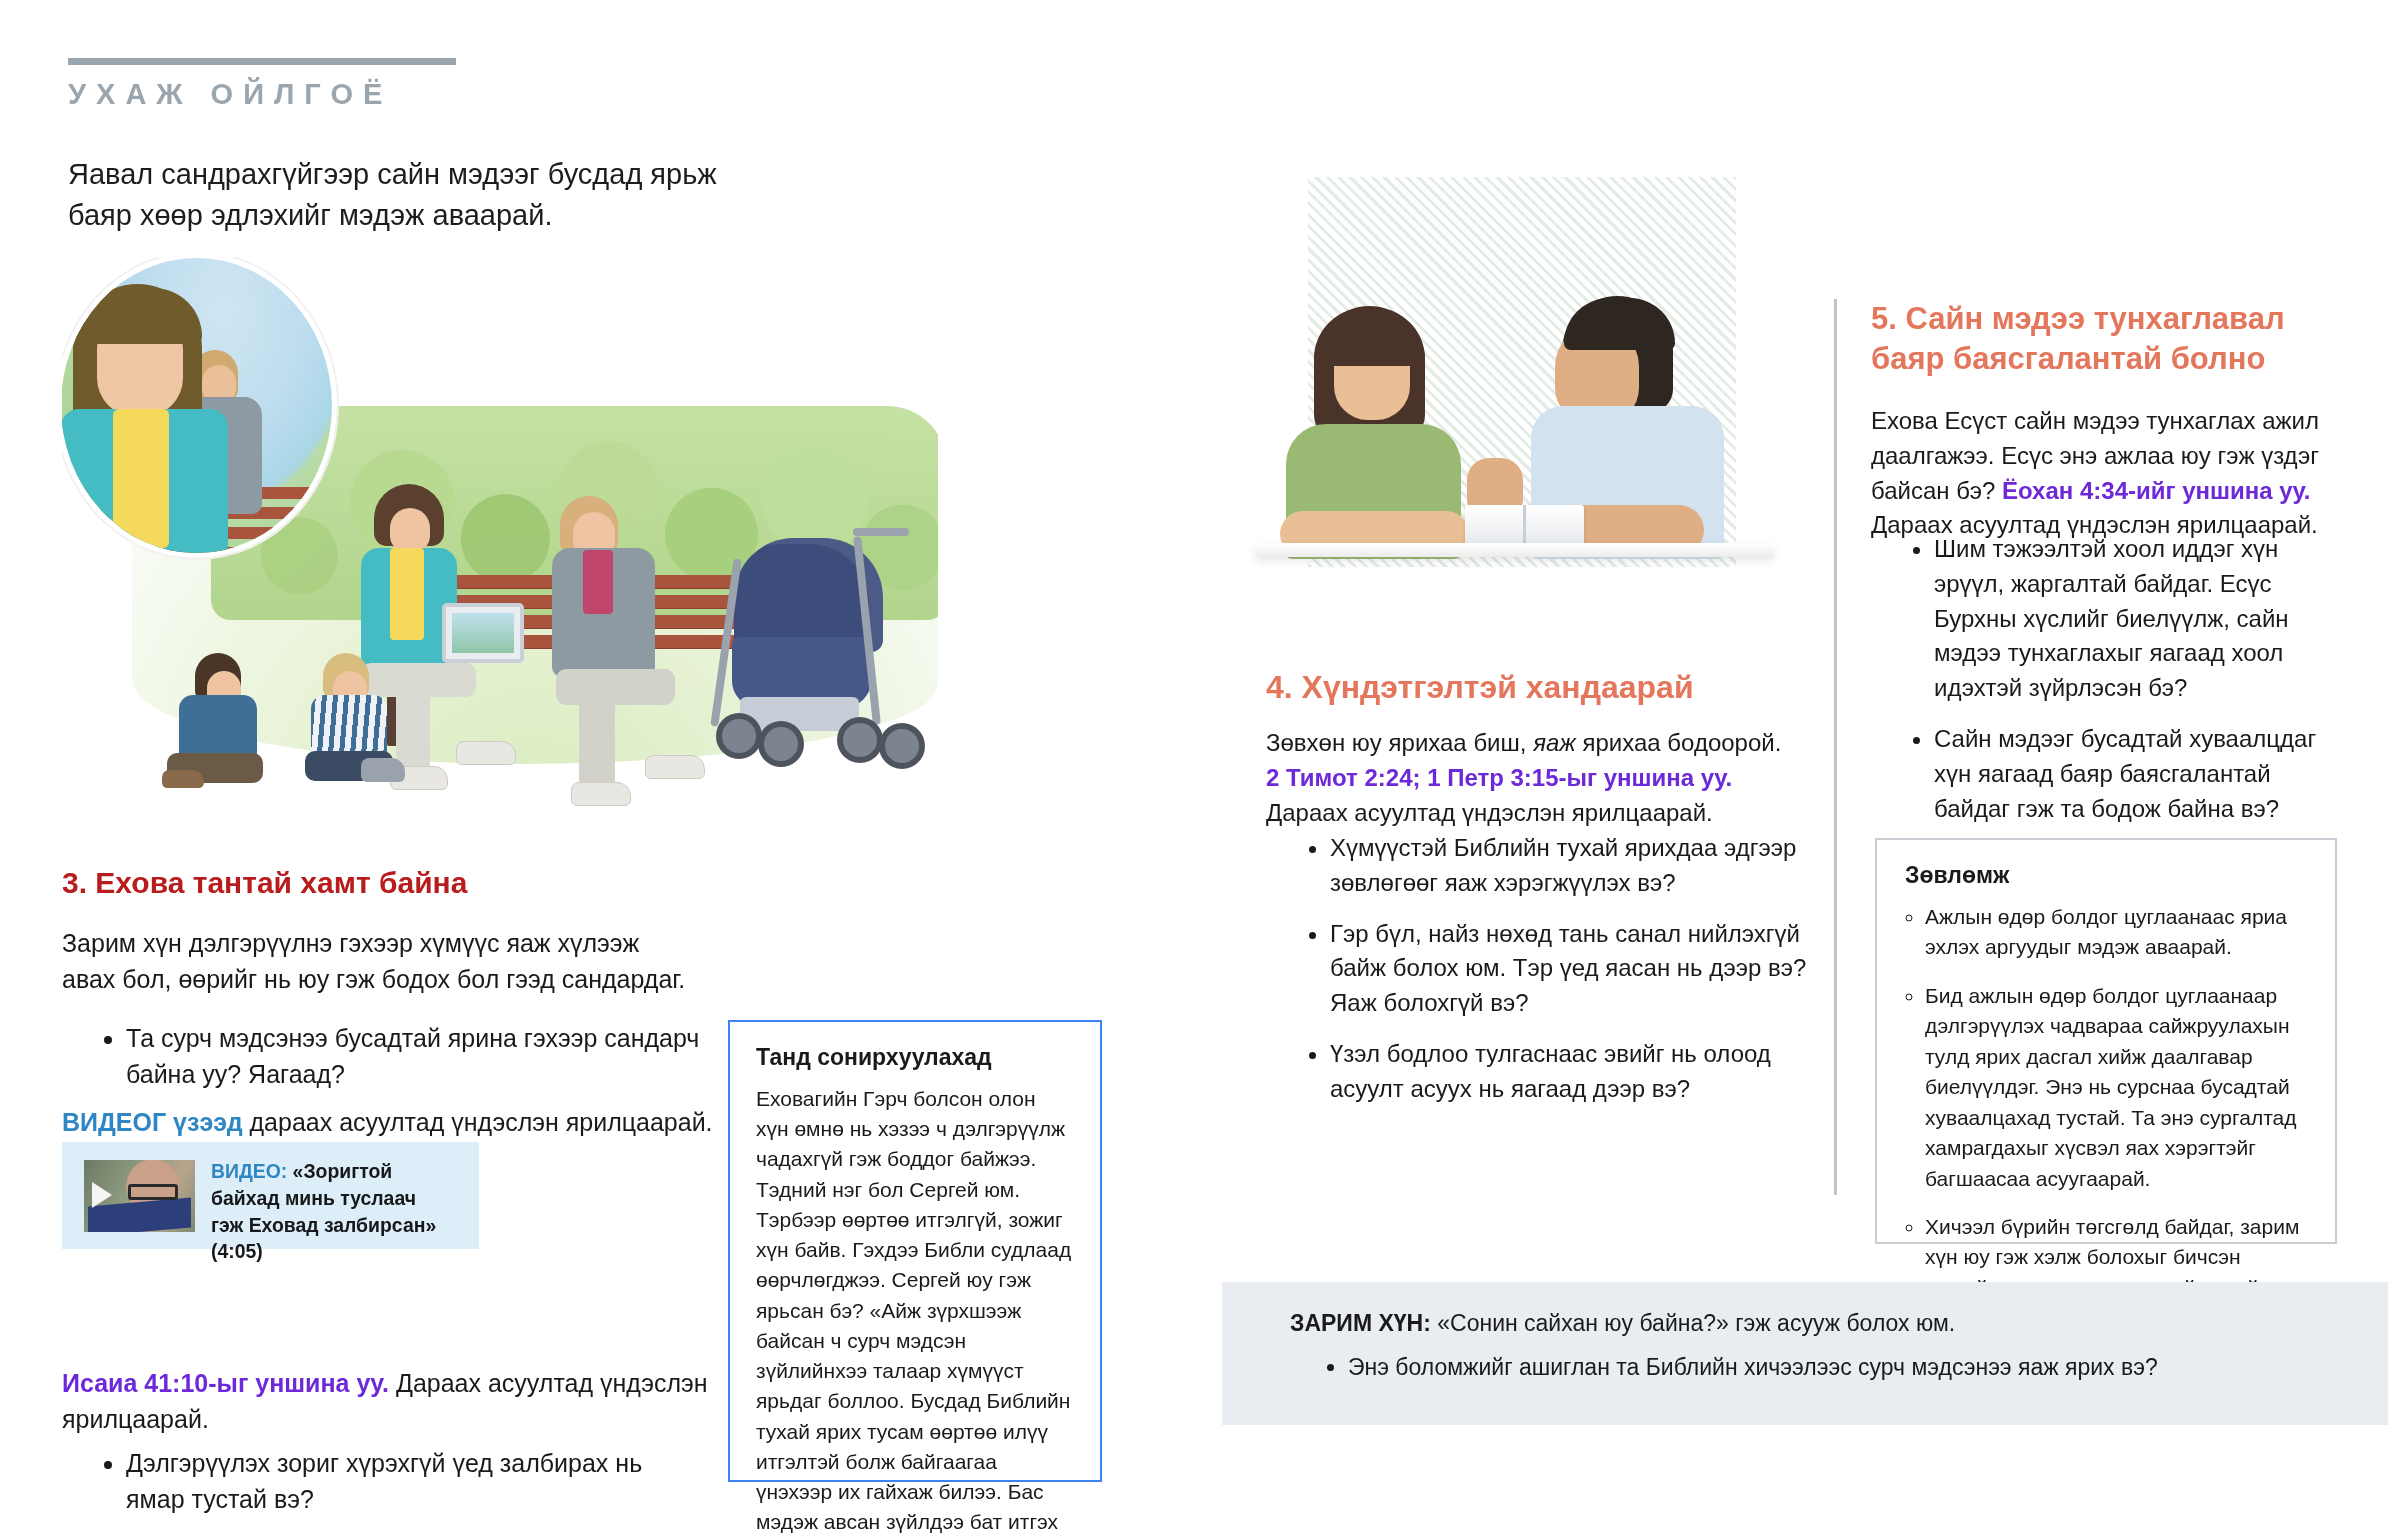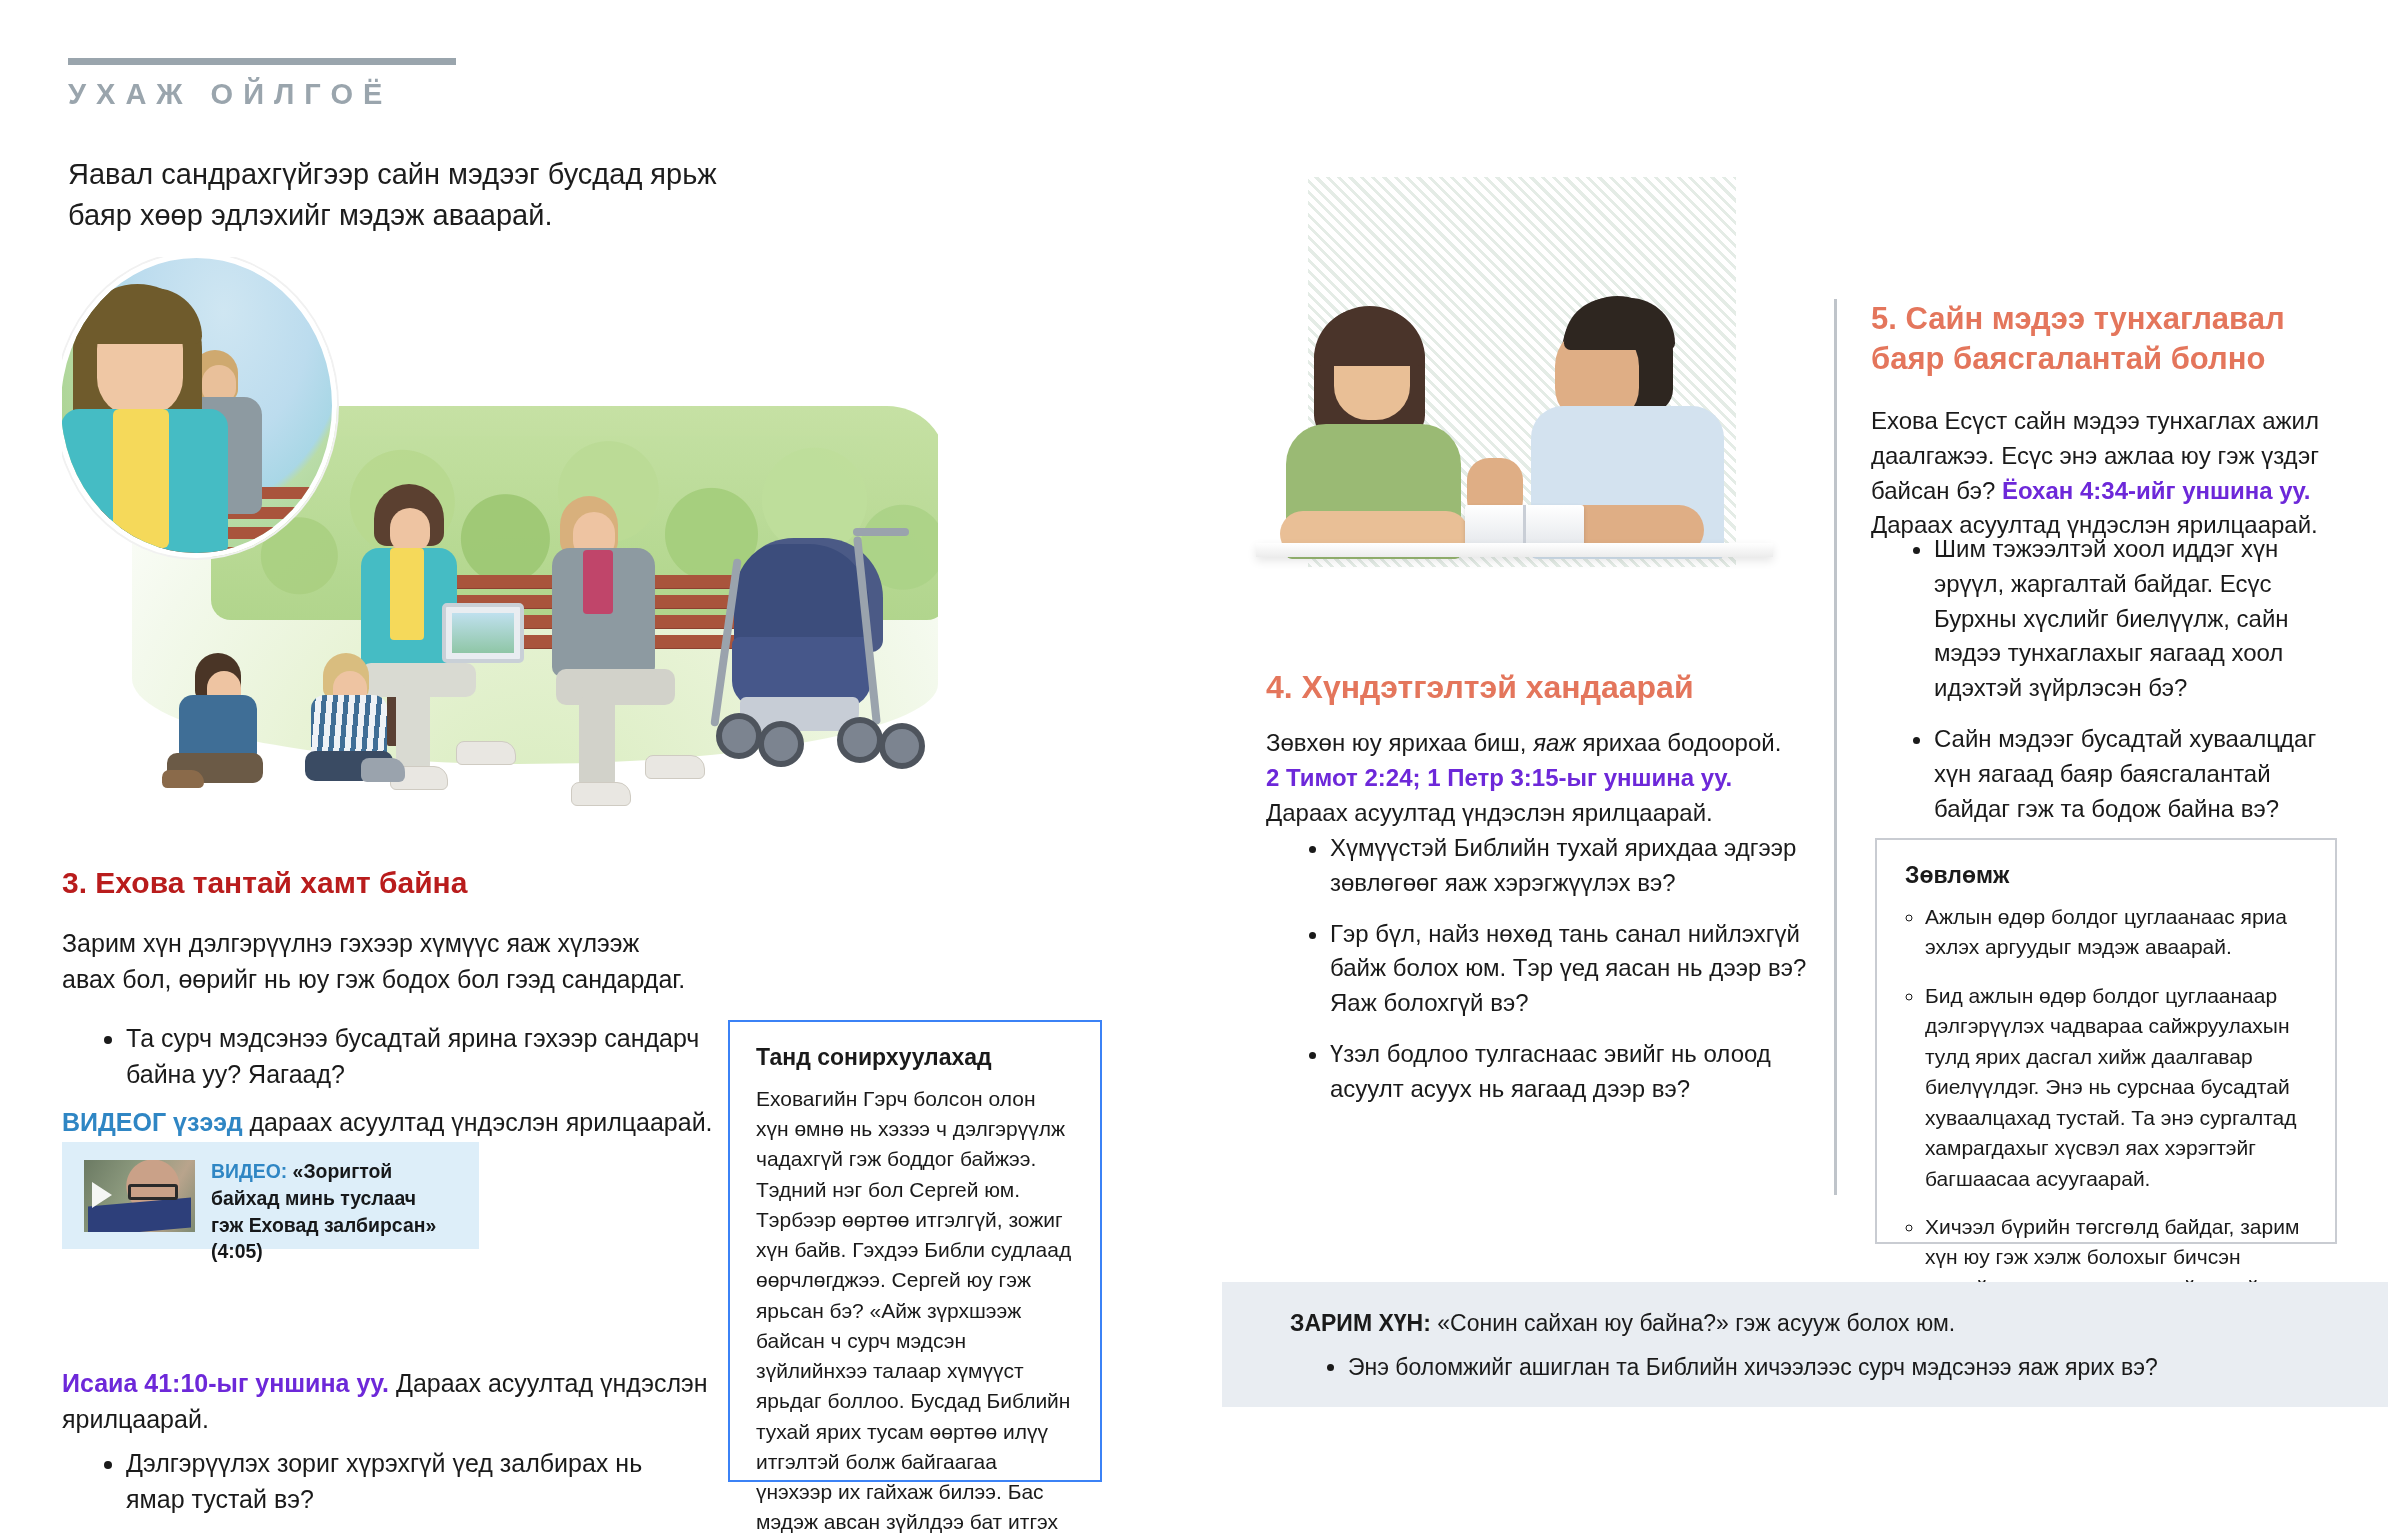--- a/index.html
+++ b/index.html
@@ -199,21 +199,21 @@
 
   .advice-box{
     position:absolute;left:1875px;top:802px;width:458px;height:402px;
     border:2px solid #c9ccd2;background:#fff;margin-top:36px;
   }
   .advice-title{position:absolute;left:28px;top:22px;font-size:23px;font-weight:700;}
   .advice-body{position:absolute;left:14px;top:62px;width:418px;font-size:21px;line-height:1.45;}
 
   
   .bottom-bar{
-    position:absolute;left:1222px;top:1282px;width:1166px;height:125px;
+    position:absolute;left:1222px;top:1282px;width:1166px;height:143px;
     background:#e9edf2;
   }
   .bb-line1{position:absolute;left:68px;top:28px;font-size:23px;}
   .bb-line1 b{font-weight:700;}
   .bb-bullets{position:absolute;left:96px;top:72px;width:1015px;font-size:23px;}
   .bb-bullets ul{margin:0;padding-left:30px;}
 </style>
 </head>
 <body>
 

